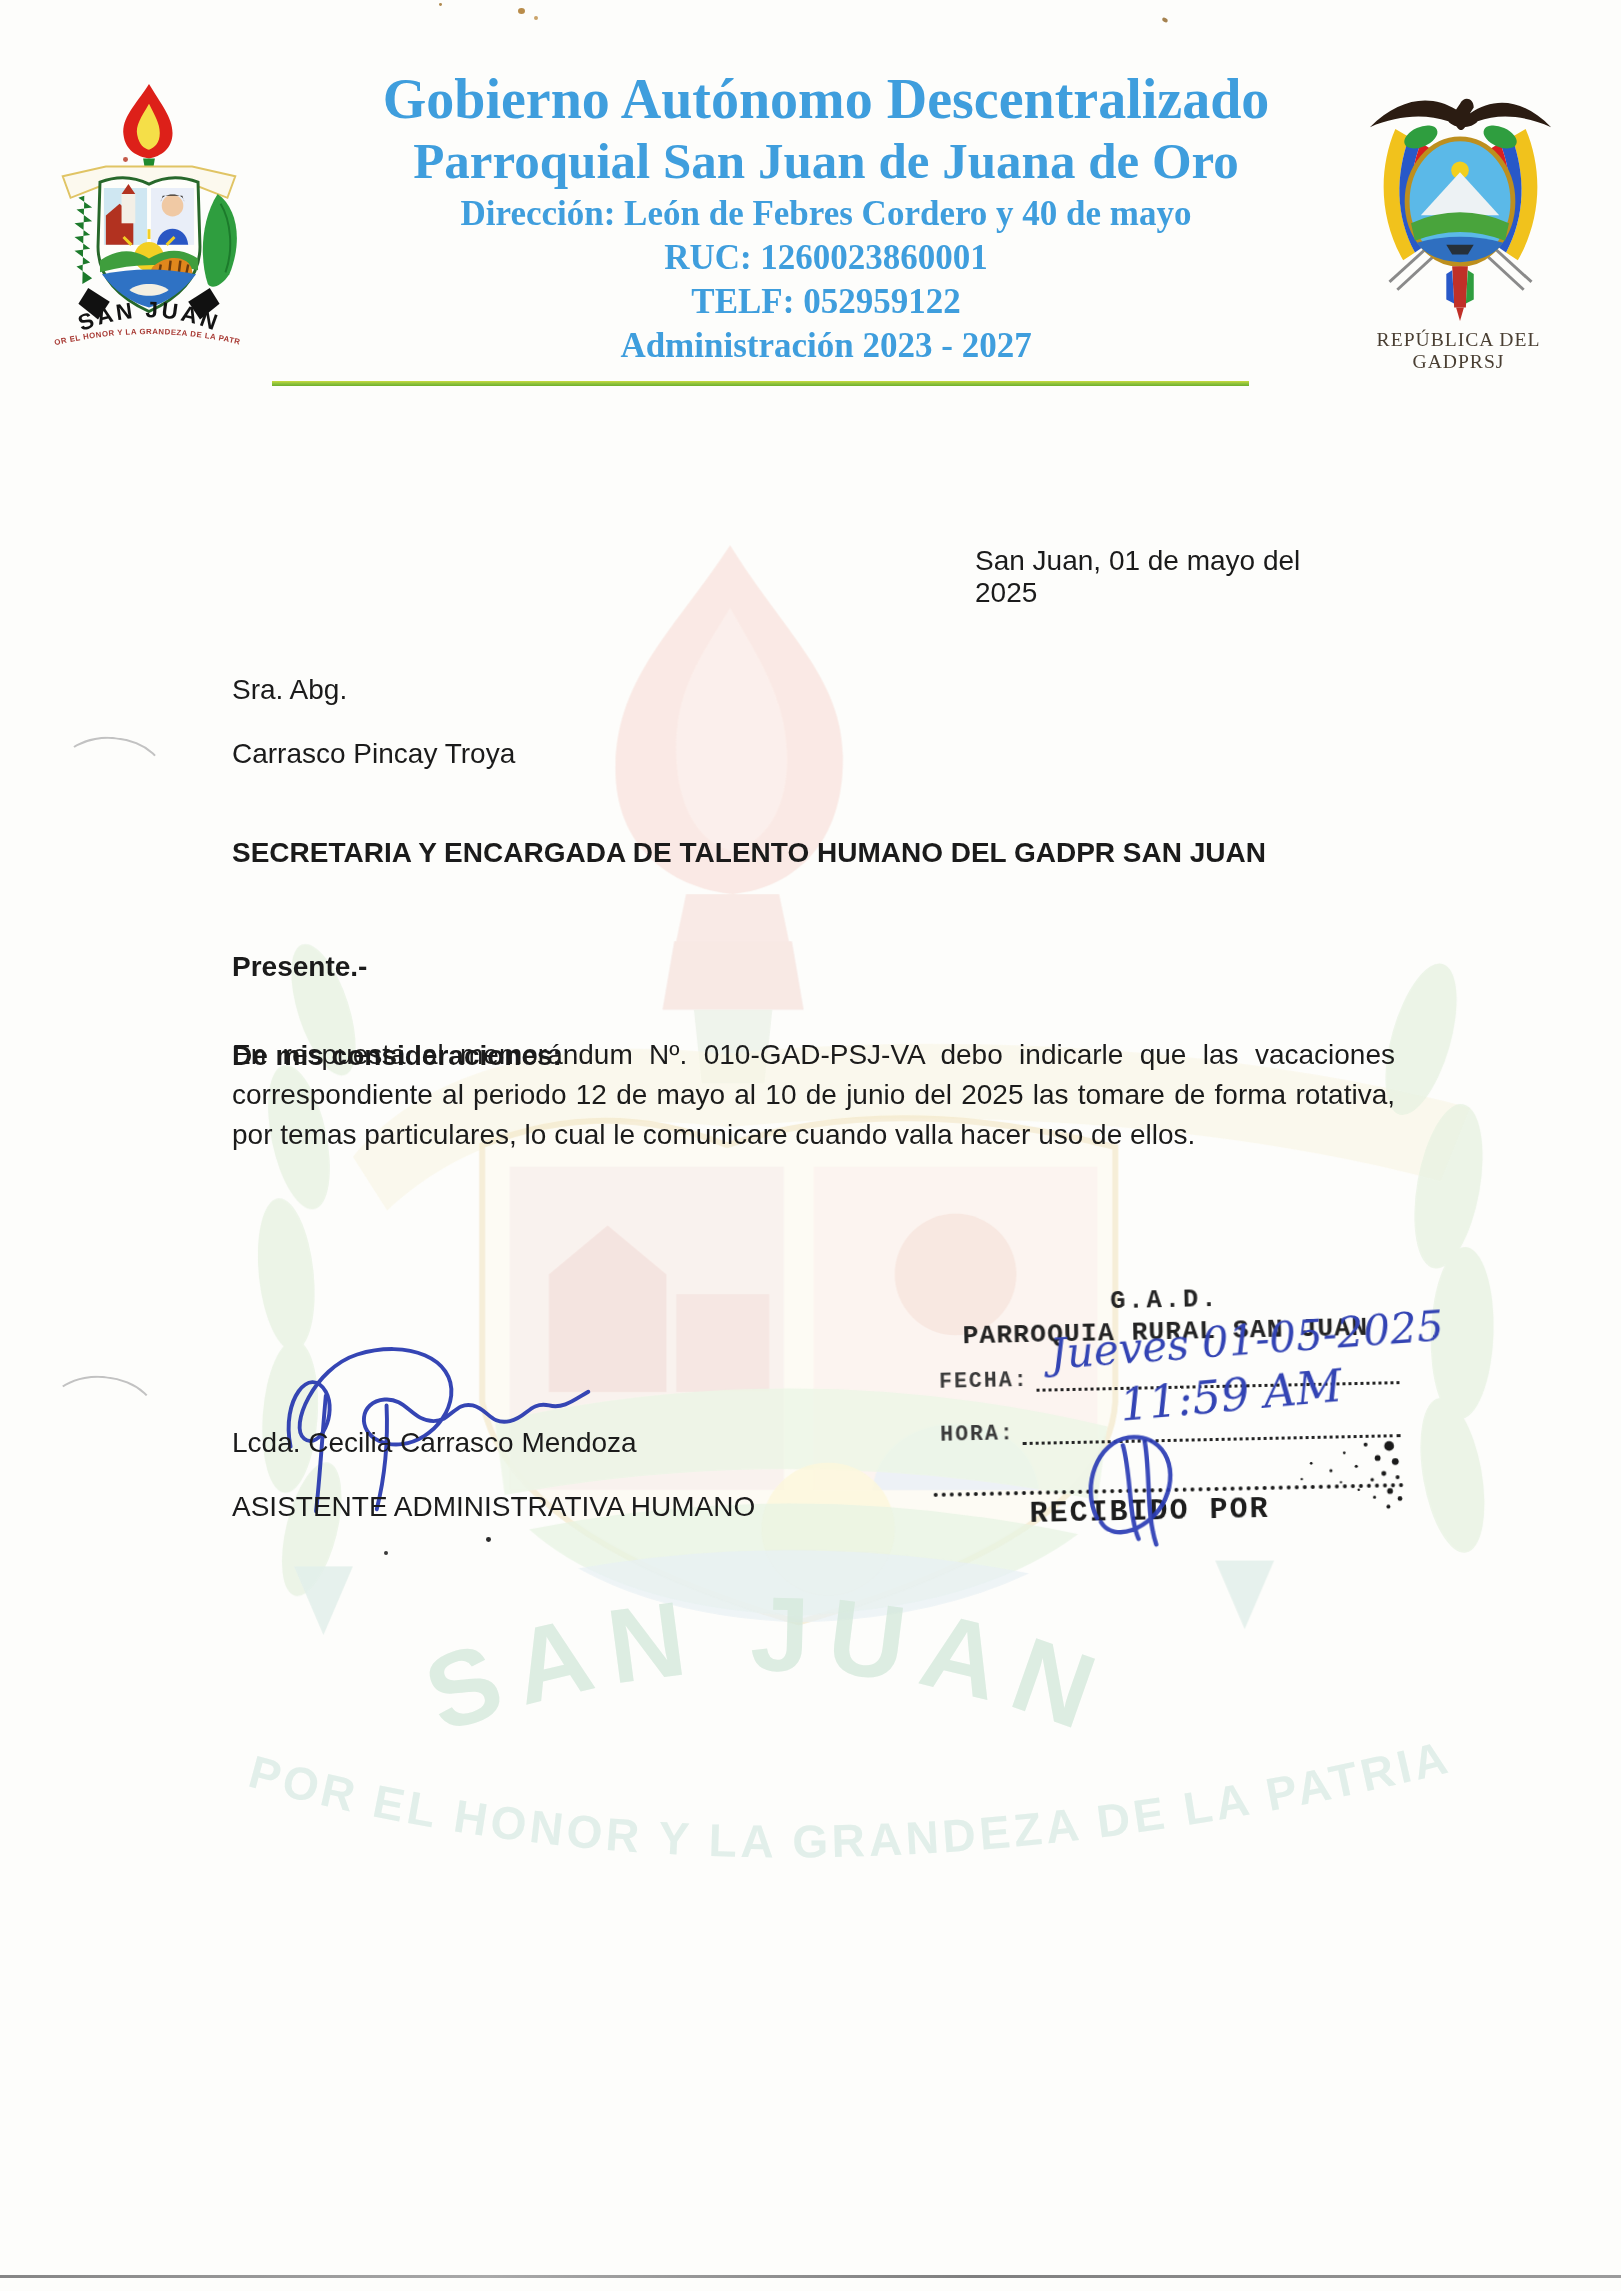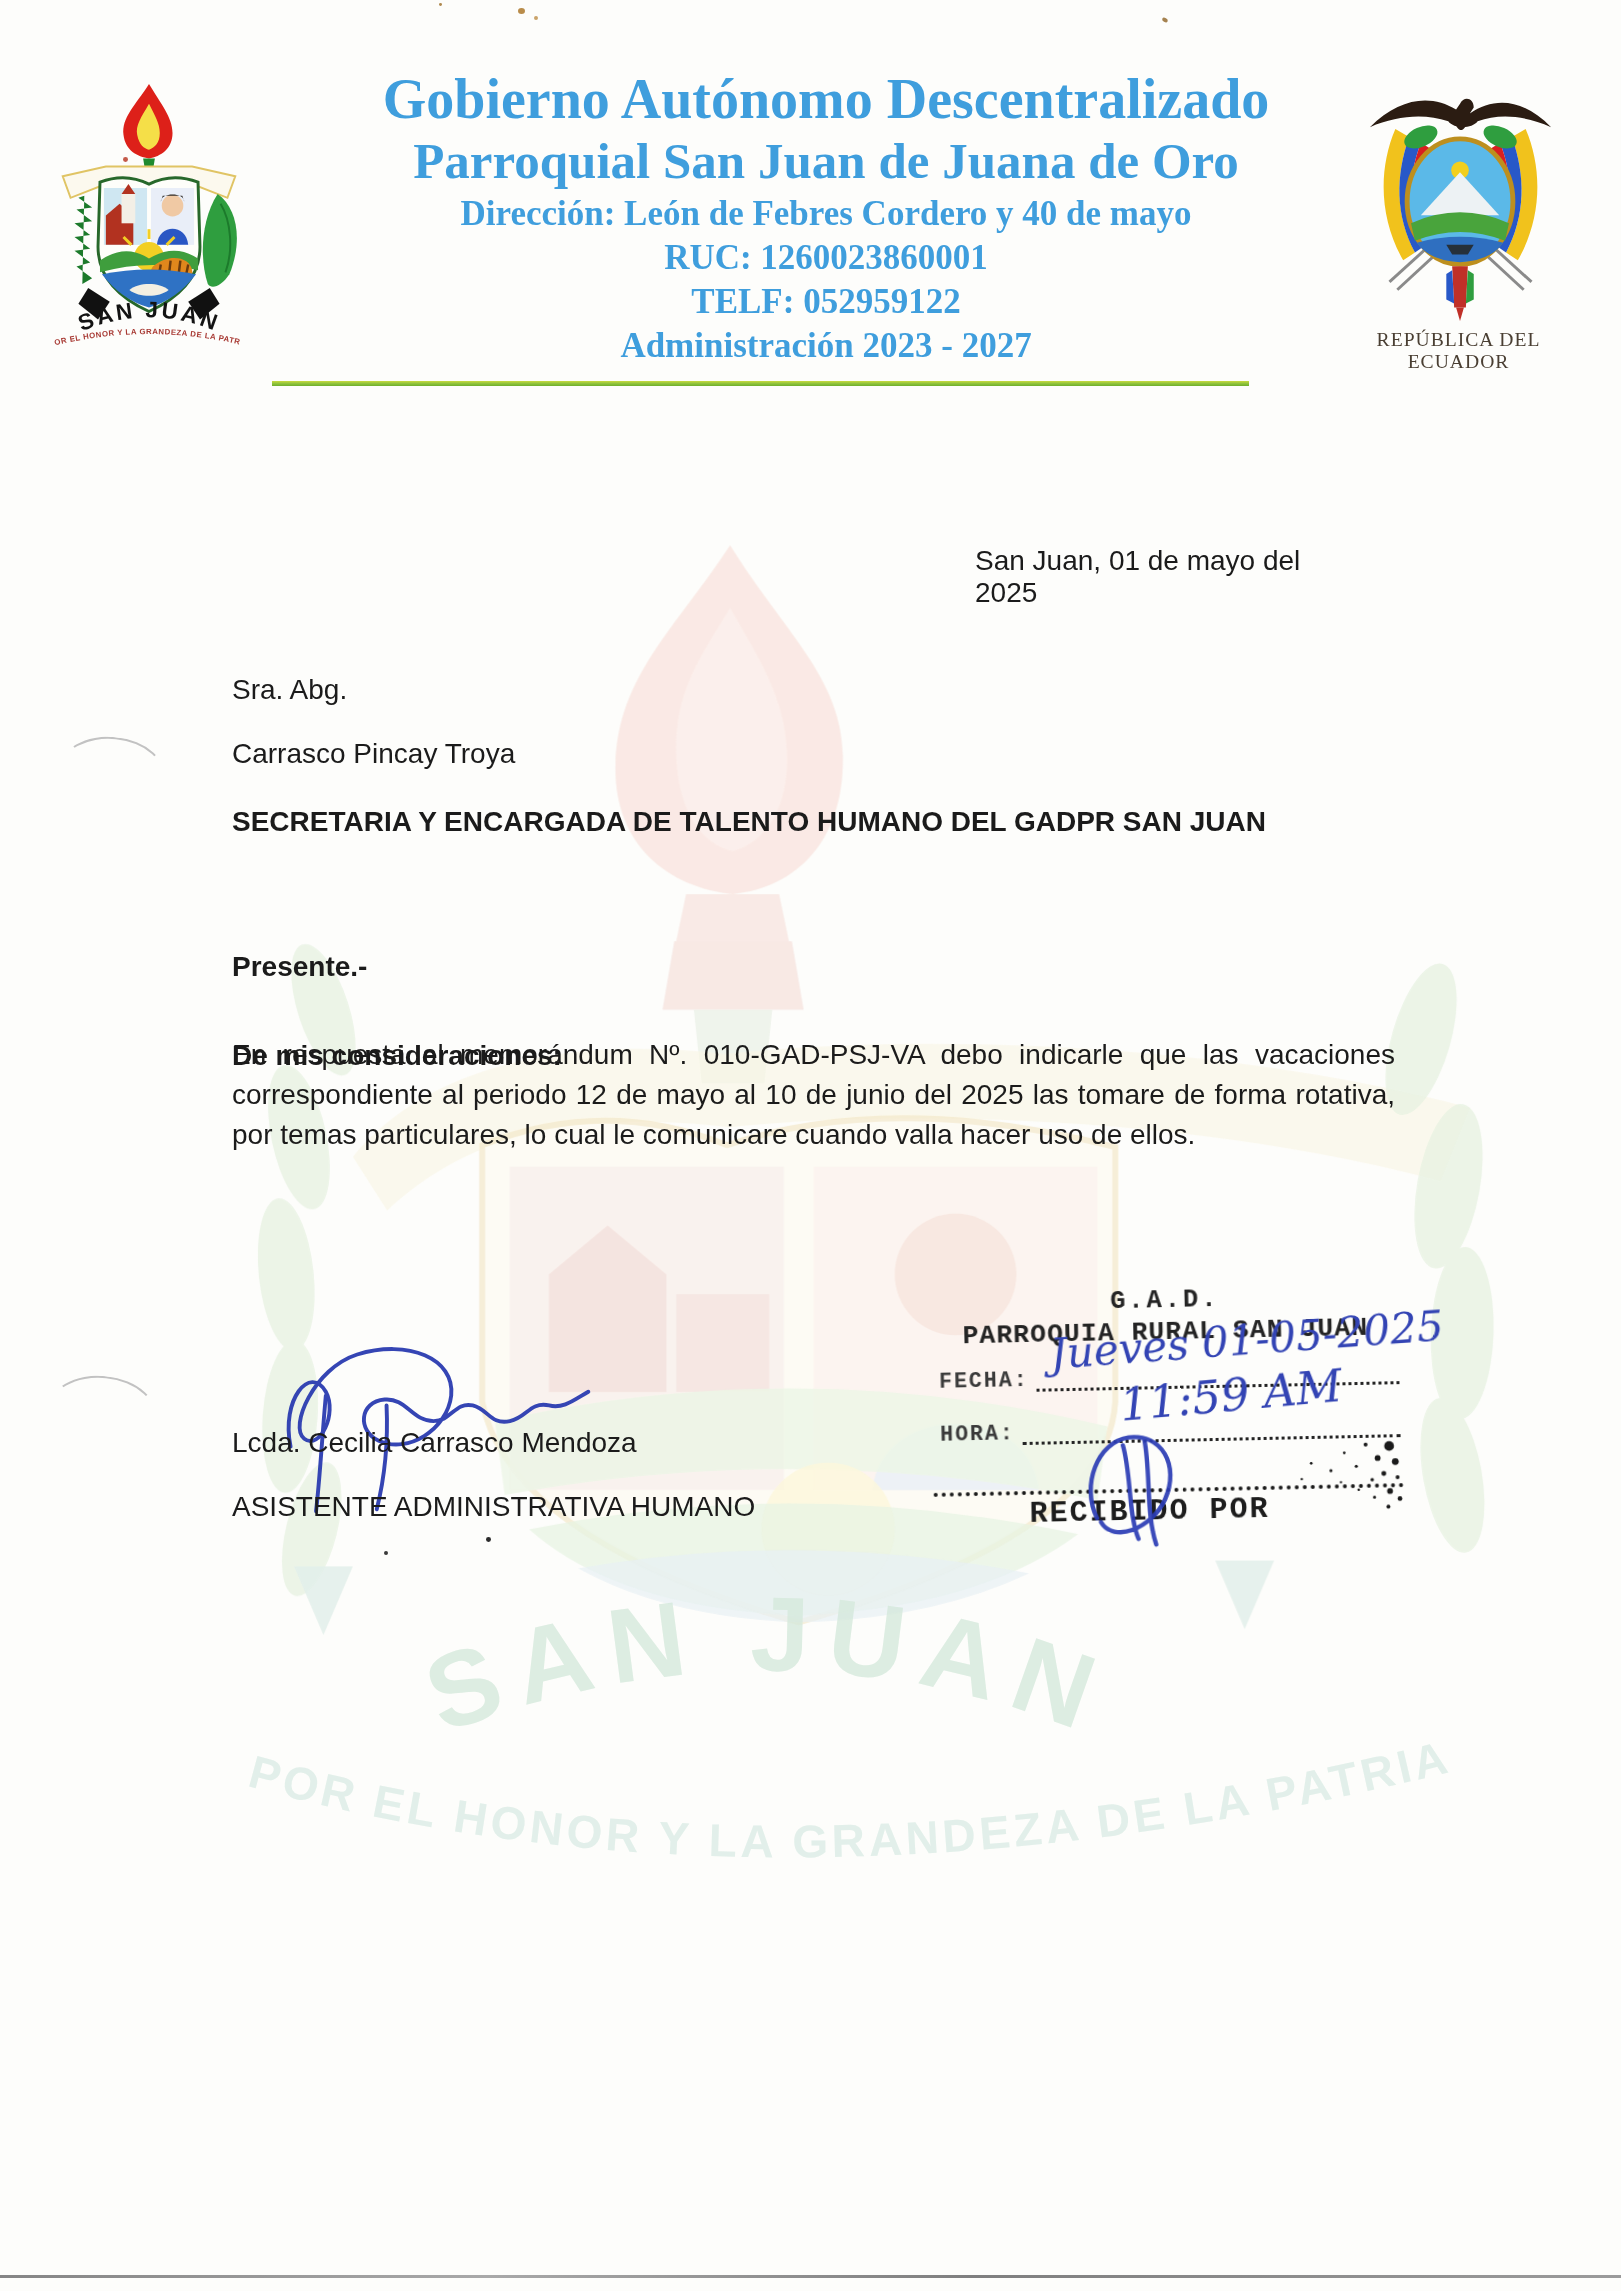--- a/index.html
+++ b/index.html
@@ -219,27 +219,27 @@
     <path d="M 62 132 L 102 88 L 142 132 Z" fill="#edf2f4"></path>
     <path d="M 52 140 Q 102 118 152 140 L 148 158 Q 102 140 56 158 Z" fill="#49a43c"></path>
     <path d="M 58 160 Q 102 148 146 160 Q 134 178 102 180 Q 70 178 58 160 Z" fill="#2f6fc0"></path>
     <path d="M 88 162 L 116 162 L 110 172 L 94 172 Z" fill="#26303a"></path>
 
     <path d="M 94 184 L 110 184 L 108 226 L 96 226 Z" fill="#c03028"></path>
     <path d="M 88 192 L 94 188 L 96 222 L 88 218 Z" fill="#2858c8"></path>
     <path d="M 116 192 L 110 188 L 108 222 L 116 218 Z" fill="#2f9e3f"></path>
     <path d="M 98 226 L 106 226 L 102 240 Z" fill="#c03028"></path>
   </svg>
-  <div class="seal-caption">REPÚBLICA DEL ECUADOR</div>
+  <div class="seal-caption">REPÚBLICA DEL GADPRSJ</div>
 
   <div class="dateline">San Juan, 01 de mayo del 2025</div>
 
   <div class="lt" style="top:674px;">Sra. Abg.</div>
   <div class="lt" style="top:738px;">Carrasco Pincay Troya</div>
-  <div class="lt bold" style="top:806px;text-align:center;">SECRETARIA Y ENCARGADA DE TALENTO HUMANO DEL GADPR SAN JUAN</div>
+  <div class="lt bold" style="top:837px;text-align:center;">SECRETARIA Y ENCARGADA DE TALENTO HUMANO DEL GADPR SAN JUAN</div>
   <div class="lt bold" style="top:914px;margin-top:37px;">Presente.-</div>
 
   <div class="lt bold" style="top:1040px;">De mis consideraciones:</div>
   <div class="lt para" style="top:1035px;">En respuesta al memorándum Nº. 010-GAD-PSJ-VA debo indicarle que las vacaciones correspondiente al periodo 12 de mayo al 10 de junio del 2025 las tomare de forma rotativa, por temas particulares, lo cual le comunicare cuando valla hacer uso de ellos.</div>
 
   <div class="stamp">
     <div class="stamp-center st1">G.A.D.</div>
     <div class="stamp-center st2">PARROQUIA RURAL SAN JUAN</div>
 
     <div class="stamp-row srow-fecha">

